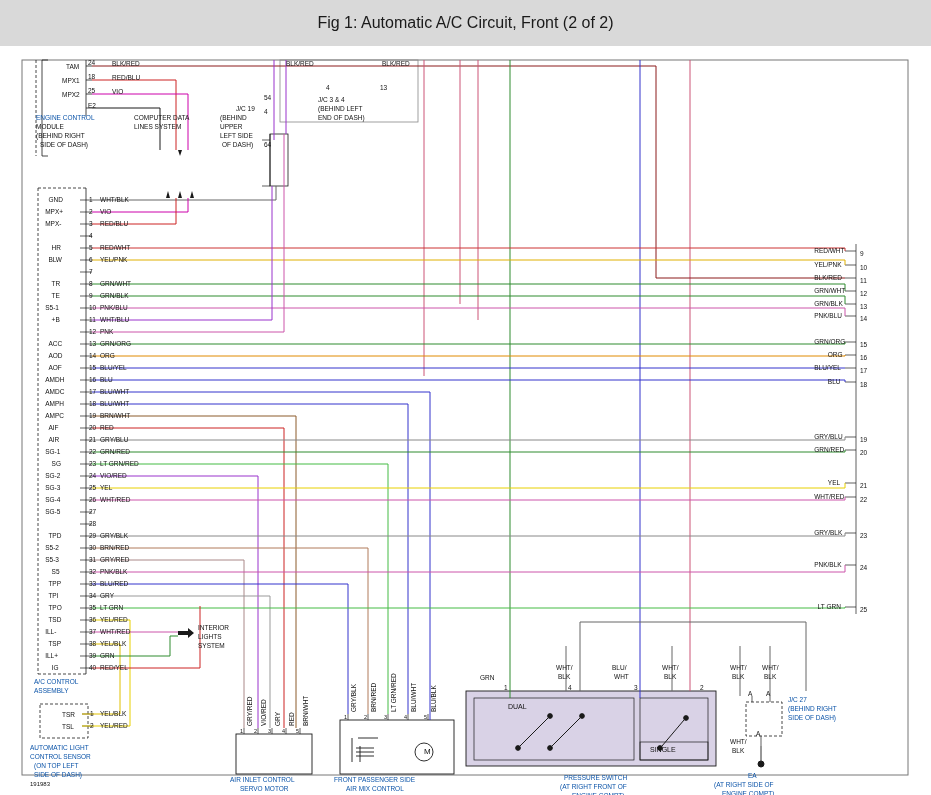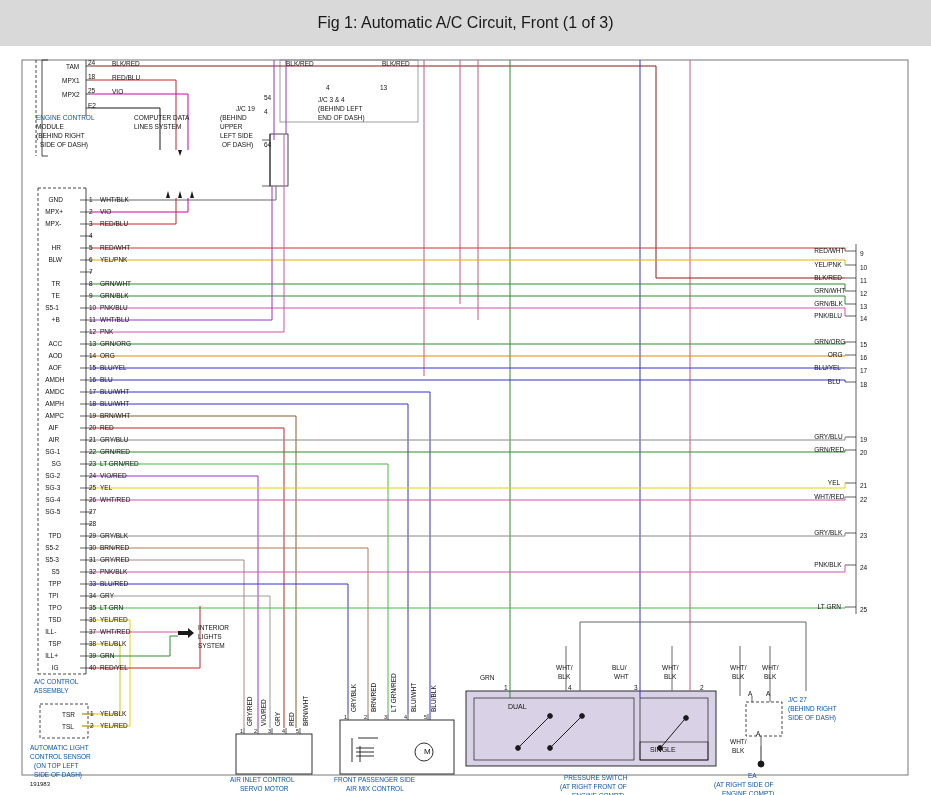--- a/index.html
+++ b/index.html
@@ -37,21 +37,21 @@
   .lbl.xs{font-size:5.5px;}
   .rot{
     transform-origin:0 0;
     transform:rotate(-90deg);
   }
 </style>
 </head>
 <body>
 
 <div id="header">
-  <div class="title">Fig 1: Automatic A/C Circuit, Front (1 of 3)</div>
+  <div class="title">Fig 1: Automatic A/C Circuit, Front (2 of 2)</div>
 </div>
 
 <div id="canvas">
 
 <svg id="diagram" width="931" height="749" viewBox="0 0 931 749">
 
   <rect x="22" y="14" width="886" height="715" fill="none" stroke="#777" stroke-width="1"></rect>
 
   <g stroke="#1a1a1a" fill="none" stroke-width="0.8">
     <path d="M42 14 L42 110 M42 14 L48 14 M42 110 L48 110"></path>

